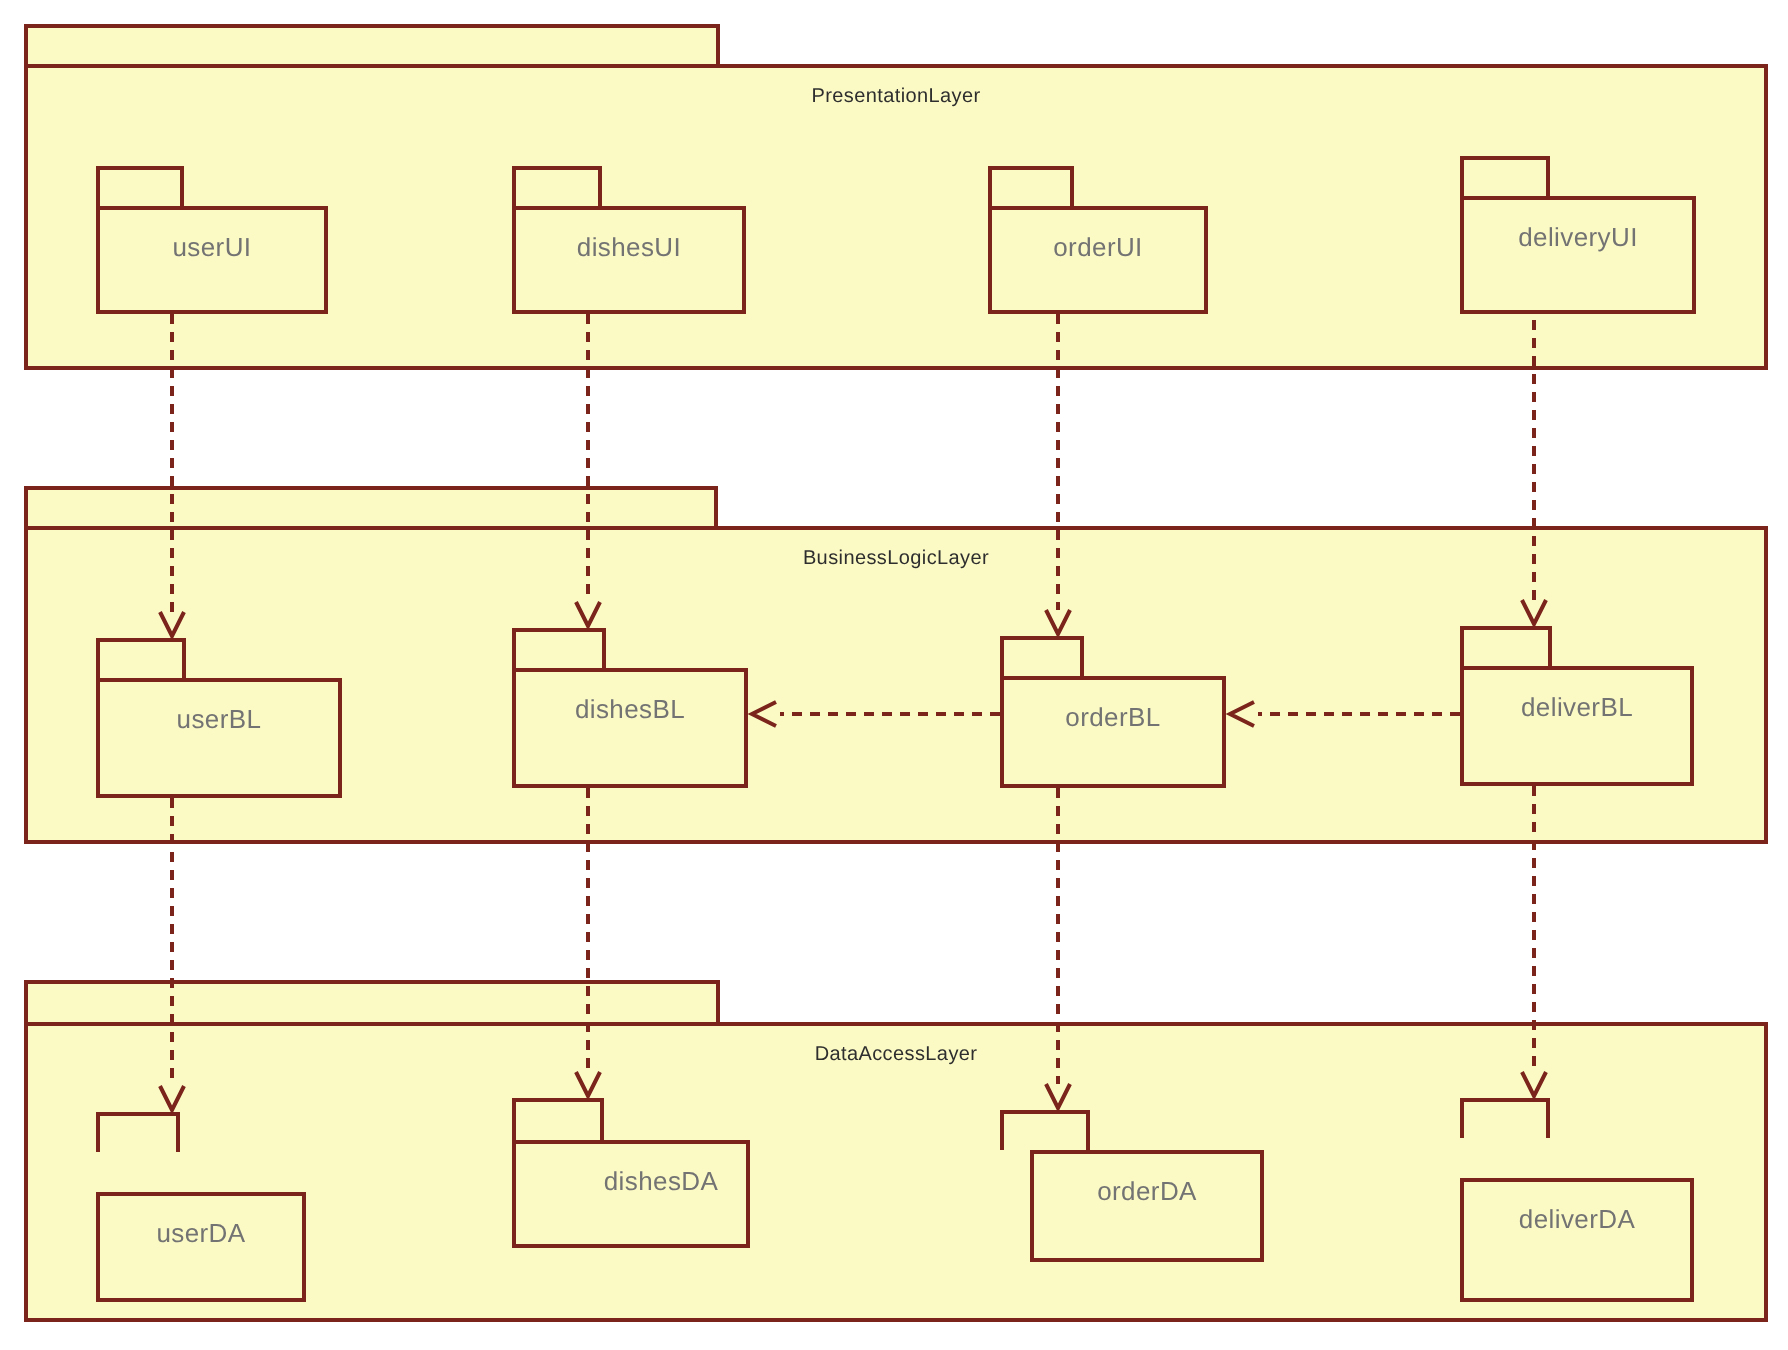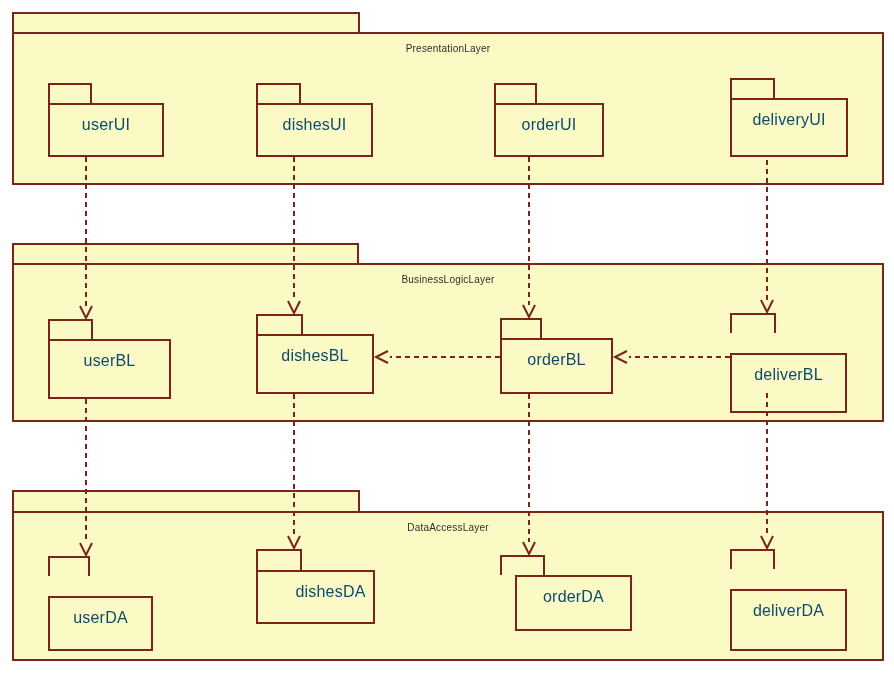--- a/index.html
+++ b/index.html
@@ -29,22 +29,22 @@
     text-align: center;
     padding-top: 9px;
     font-size: 10px;
     color: #2E2E2E;
     letter-spacing: 0.2px;
   }
   .pkg-label {
     display: block;
     text-align: center;
     padding-top: 11px;
-    font-size: 16px;
-    color: #0c4a6e;
+    font-size: 13px;
+    color: #737373;
     letter-spacing: 0.2px;
   }
   svg.edges {
     position: absolute;
     left: 0;
     top: 0;
     width: 894px;
     height: 675px;
     pointer-events: none;
   }
@@ -129,21 +129,21 @@
 
   <div>
     <div class="tab" style="left:500px; top:318px; width:42px; height:20px;"></div>
     <div class="pbody" style="left:500px; top:338px; width:113px; height:56px;">
       <span class="pkg-label">orderBL</span>
     </div>
   </div>
 
   <div>
     <div class="tab" style="left:730px; top:313px; width:46px; height:20px;"></div>
-    <div class="pbody" style="left:730px; top:333px; width:117px; height:60px;margin-top:20px;">
+    <div class="pbody" style="left:730px; top:333px; width:117px; height:60px;">
       <span class="pkg-label">deliverBL</span>
     </div>
   </div>
 
   <div>
     <div class="tab" style="left:48px; top:556px; width:42px; height:20px;"></div>
     <div class="pbody" style="left:48px; top:596px; width:105px; height:55px;">
       <span class="pkg-label">userDA</span>
     </div>
   </div>

